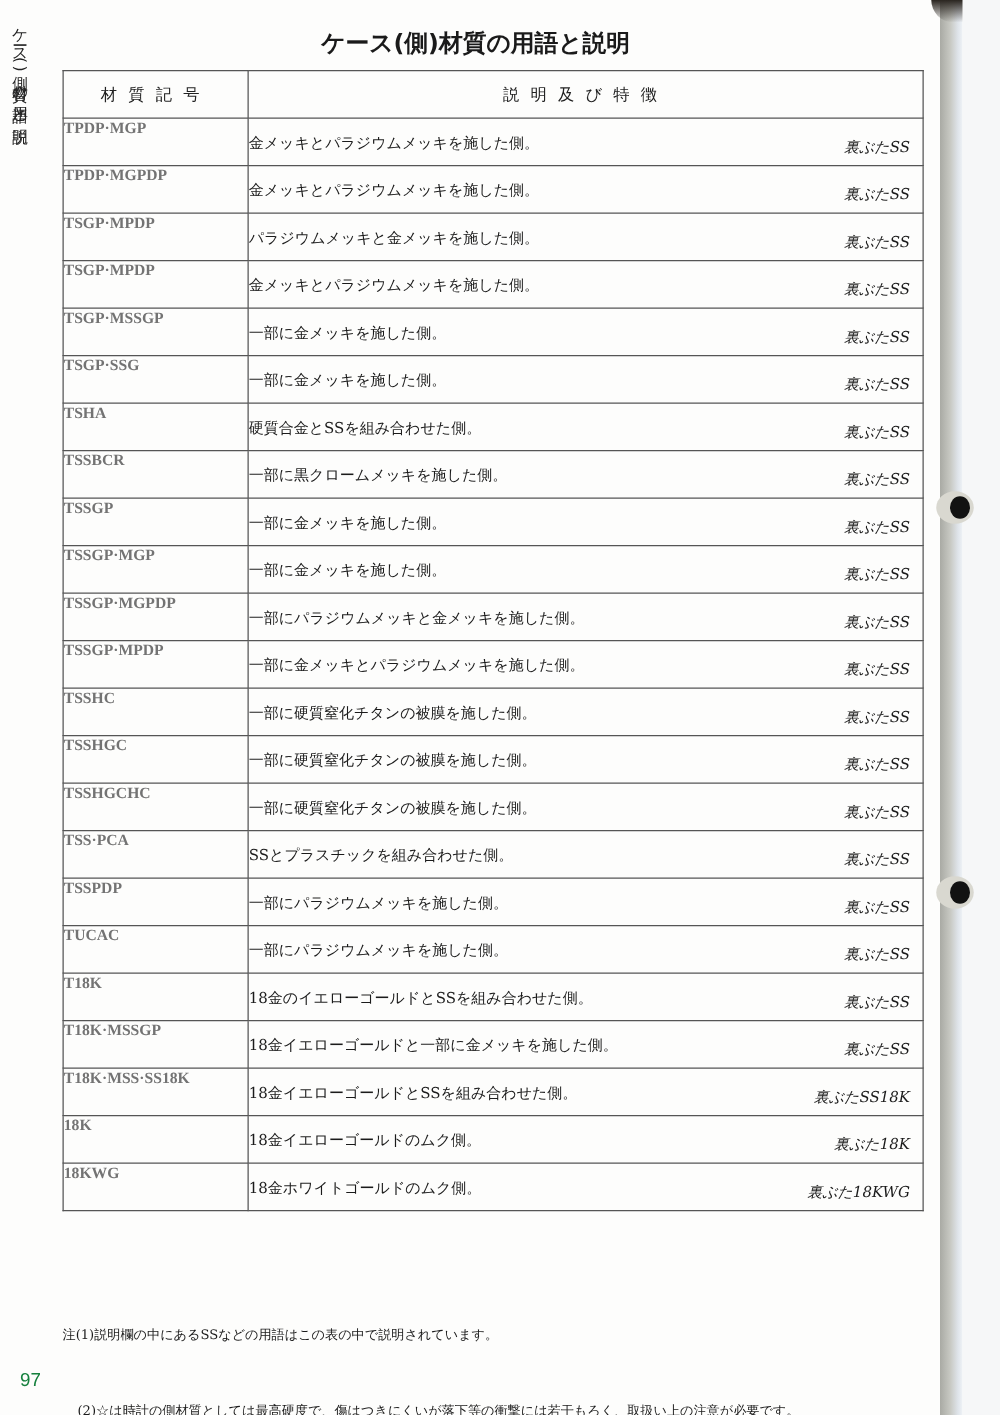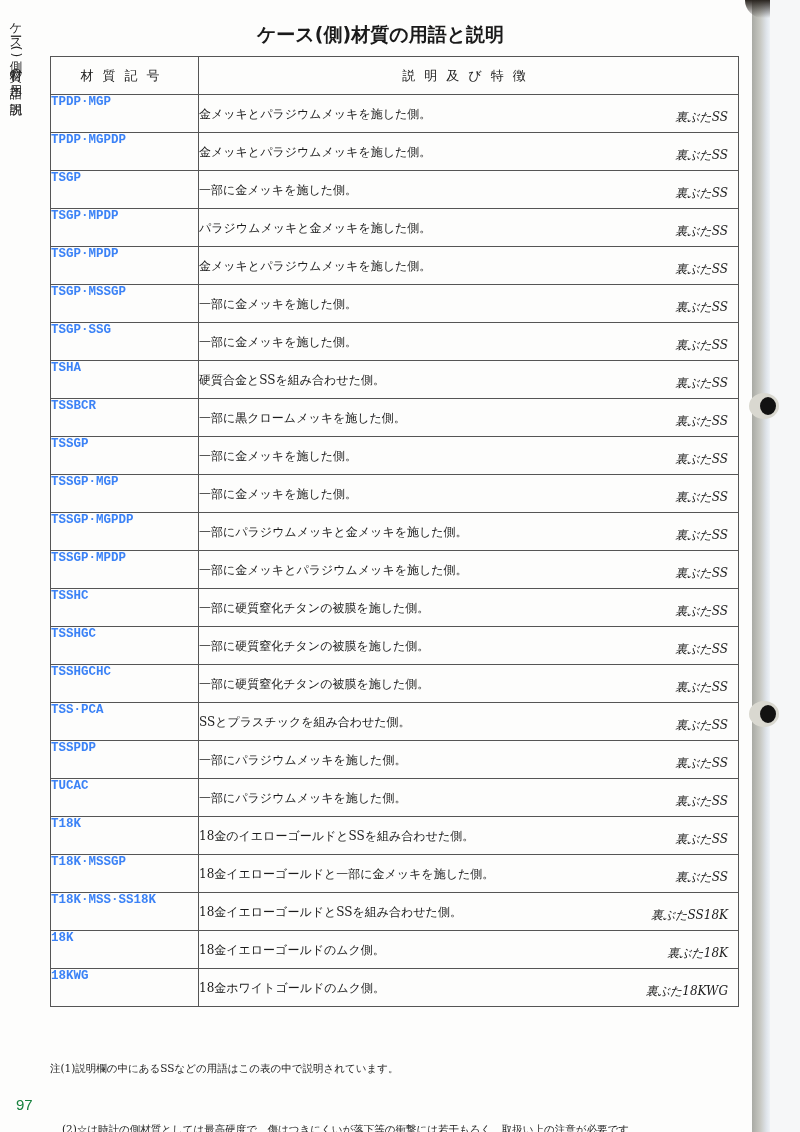--- a/index.html
+++ b/index.html
@@ -32,22 +32,22 @@
   }
   table.mat th, table.mat td { border:1px solid #555; padding:0; }
   table.mat thead th {
     height:37px; font-family:"DejaVu Sans", sans-serif; font-weight:normal;
     font-size:13px; letter-spacing:9px; color:#222;
   }
   th.col-code { width:147px; }
   table.mat tbody tr { height:38px; }
   table.mat tbody tr.tall { height:40px; }
   td.code {
-    font-family:Liberation Mono, monospace; font-weight:bold; font-size:12.5px;
-    padding-left:9px; vertical-align:top; padding-top:9px; color:#3b82f6;margin-left:38px;
+    font-family:Liberation Serif, serif; font-weight:bold; font-size:12.5px;
+    padding-left:9px; vertical-align:top; padding-top:9px; color:#737373;margin-left:38px;
   }
   td.desc {
     font-size:12px; padding-left:9px; padding-right:8px; position:relative; vertical-align:middle;
     line-height:16px;
   }
   .desc-text { display:inline-block; }
   .back {
     position:absolute; right:10px; top:50%; transform:translateY(-30%);
     font-size:12px; white-space:nowrap;font-style:italic;
   }
@@ -81,24 +81,20 @@
     </tr>
   </thead>
   <tbody id="rows">
       <tr>
         <td class="code">TPDP·MGP</td>
         <td class="desc"><div class="desc-text">金メッキとパラジウムメッキを施した側。</div><span class="back">裏ぶたSS</span></td>
       </tr>
       <tr>
         <td class="code">TPDP·MGPDP</td>
         <td class="desc"><div class="desc-text">金メッキとパラジウムメッキを施した側。</div><span class="back">裏ぶたSS</span></td>
-      </tr>
-      <tr>
-        <td class="code">TSGP</td>
-        <td class="desc"><div class="desc-text">一部に金メッキを施した側。</div><span class="back">裏ぶたSS</span></td>
       </tr>
       <tr>
         <td class="code">TSGP·MPDP</td>
         <td class="desc"><div class="desc-text">パラジウムメッキと金メッキを施した側。</div><span class="back">裏ぶたSS</span></td>
       </tr>
       <tr>
         <td class="code">TSGP·MPDP</td>
         <td class="desc"><div class="desc-text">金メッキとパラジウムメッキを施した側。</div><span class="back">裏ぶたSS</span></td>
       </tr>
       <tr>

